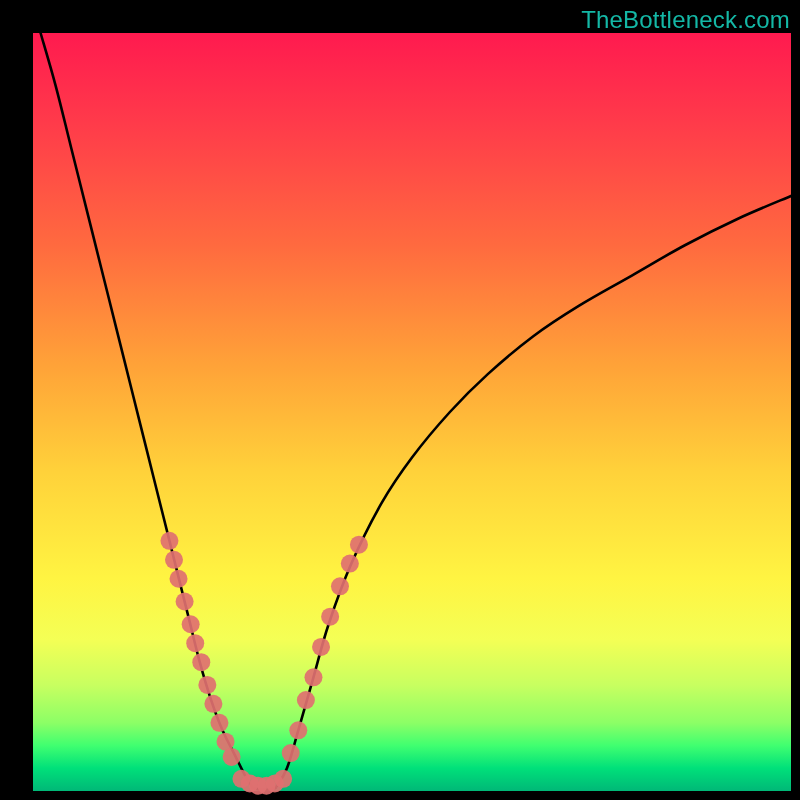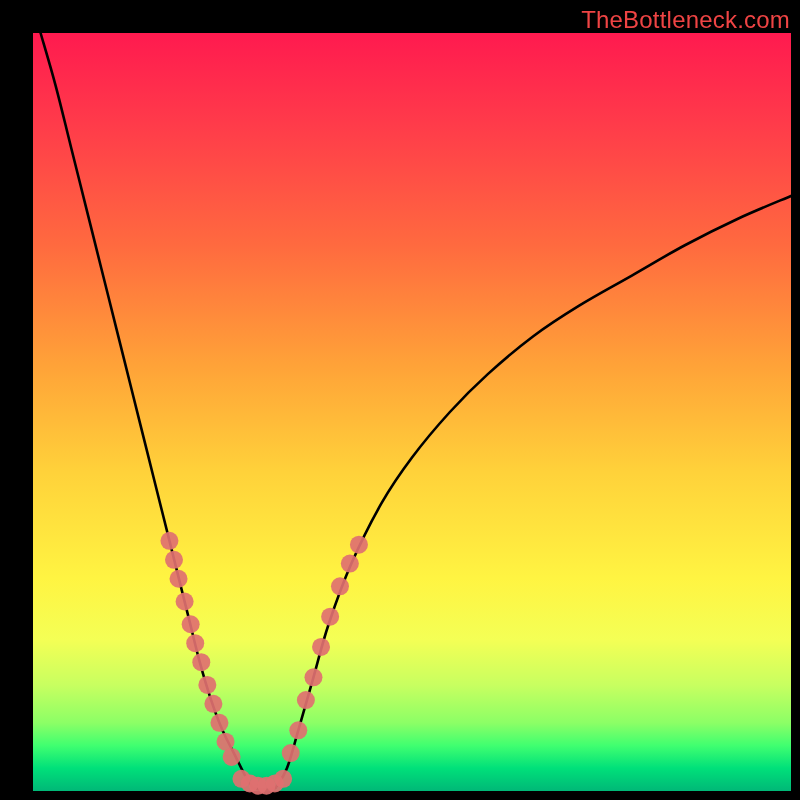--- a/index.html
+++ b/index.html
@@ -36,21 +36,21 @@
       #c8ff60 86%,
       #8cff66 91%,
       #40ff70 94%,
       #00e07a 97%,
       #00b877 100%);
   }
   .watermark {
     position: absolute;
     top: 6px;
     right: 10px;
-    color: #ef4444;
+    color: #14b8a6;
     font-size: 24px;
     font-weight: 500;
     letter-spacing: 0.2px;
     user-select: none;
   }
   svg.curve {
     position: absolute;
     left: 0;
     top: 0;
     width: 758px;

